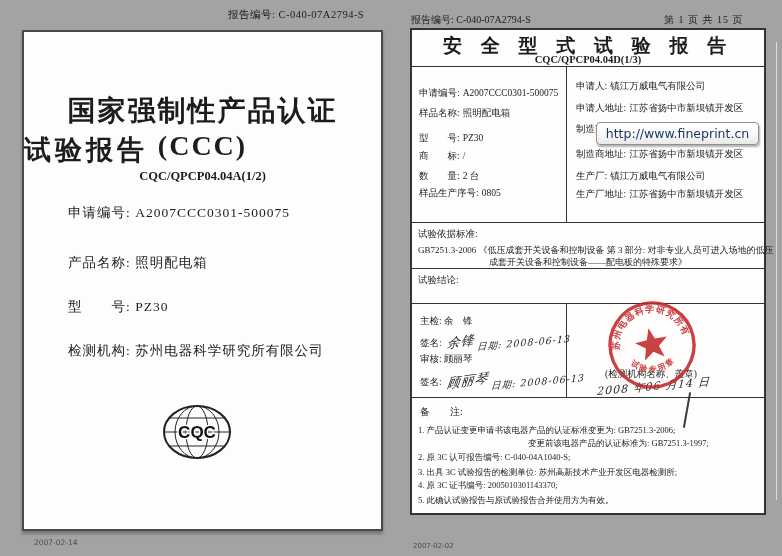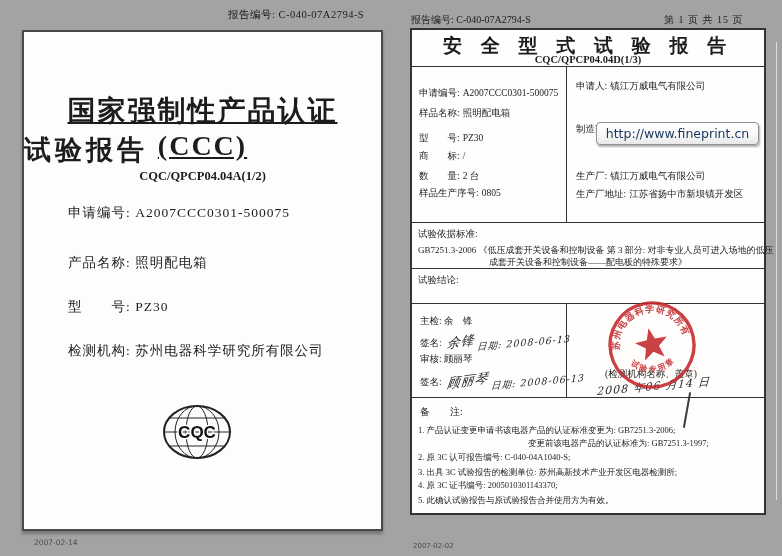--- a/index.html
+++ b/index.html
@@ -10,21 +10,21 @@
   }
   .abs { position:absolute; }
 
   
   .lp-report-no { left:228px; top:8px; font-size:10.5px; letter-spacing:0.5px; }
   .left-page {
     left:22px; top:30px; width:361px; height:501px;
     border:2px solid #4a4a4a; background:#fdfdfd;
     box-shadow:0 3px 3px rgba(0,0,0,0.28);
   }
-  .lp-title1 { top:60px; left:0; width:100%; text-align:center; font-size:28px; font-weight:600; letter-spacing:2px;text-decoration:underline; }
+  .lp-title1 { top:60px; left:0; width:100%; text-align:center; font-size:28px; font-weight:600; letter-spacing:2px; }
   .lp-title2 { top:100px; left:0; width:100%; font-size:27px; font-weight:600; letter-spacing:4px; }
   .lp-doccode { top:137px; left:0; width:100%; text-align:center; font-size:12.5px; font-weight:bold; }
   .lp-field { left:44px; font-size:13.5px; letter-spacing:1px; white-space:nowrap; }
   .lp-f0 { top:172px; } .lp-f1 { top:222px; } .lp-f2 { top:266px; } .lp-f3 { top:310px; }
   .lp-logo { left:138px; top:372px; }
   .lp-date { left:34px; top:538px; font-size:7.5px; color:#4c4c4c; font-family:"DejaVu Sans",sans-serif; }
 
   
   .rp-report-no { left:411px; top:13px; font-size:10px; }
   .rp-pageinfo { left:664px; top:13px; font-size:10px; letter-spacing:1px; }
@@ -146,21 +146,23 @@
       <div class="cell-l">
         <div class="fline il0"><span class="lab">申请编号:</span><span>A2007CCC0301-500075</span></div>
         <div class="fline il1"><span class="lab">样品名称:</span><span>照明配电箱</span></div>
         <div class="fline il2"><span class="lab">型　　号:</span><span>PZ30</span></div>
         <div class="fline il3"><span class="lab">商　　标:</span><span>/</span></div>
         <div class="fline il4"><span class="lab">数　　量:</span><span>2 台</span></div>
         <div class="fline il5"><span class="lab">样品生产序号:</span><span>0805</span></div>
       </div>
       <div class="cell-r">
         <div class="fline ir0"><span class="lab">申请人:</span><span>镇江万威电气有限公司</span></div>
+        <div class="fline ir1"><span class="lab">申请人地址:</span><span>江苏省扬中市新坝镇开发区</span></div>
         <div class="fline ir2"><span class="lab">制造商:</span><span>镇江万威电气有限公司</span></div>
+        <div class="fline ir3"><span class="lab">制造商地址:</span><span>江苏省扬中市新坝镇开发区</span></div>
         <div class="fline ir4"><span class="lab">生产厂:</span><span>镇江万威电气有限公司</span></div>
         <div class="fline ir5"><span class="lab">生产厂地址:</span><span>江苏省扬中市新坝镇开发区</span></div>
       </div>
     </div>
 
     <div class="row rt-std-row">
       <div class="abs std-label">试验依据标准:</div>
       <div class="abs std-line1">GB7251.3-2006 《低压成套开关设备和控制设备 第 3 部分: 对非专业人员可进入场地的低压</div>
       <div class="abs std-line2">成套开关设备和控制设备——配电板的特殊要求》</div>
     </div>

